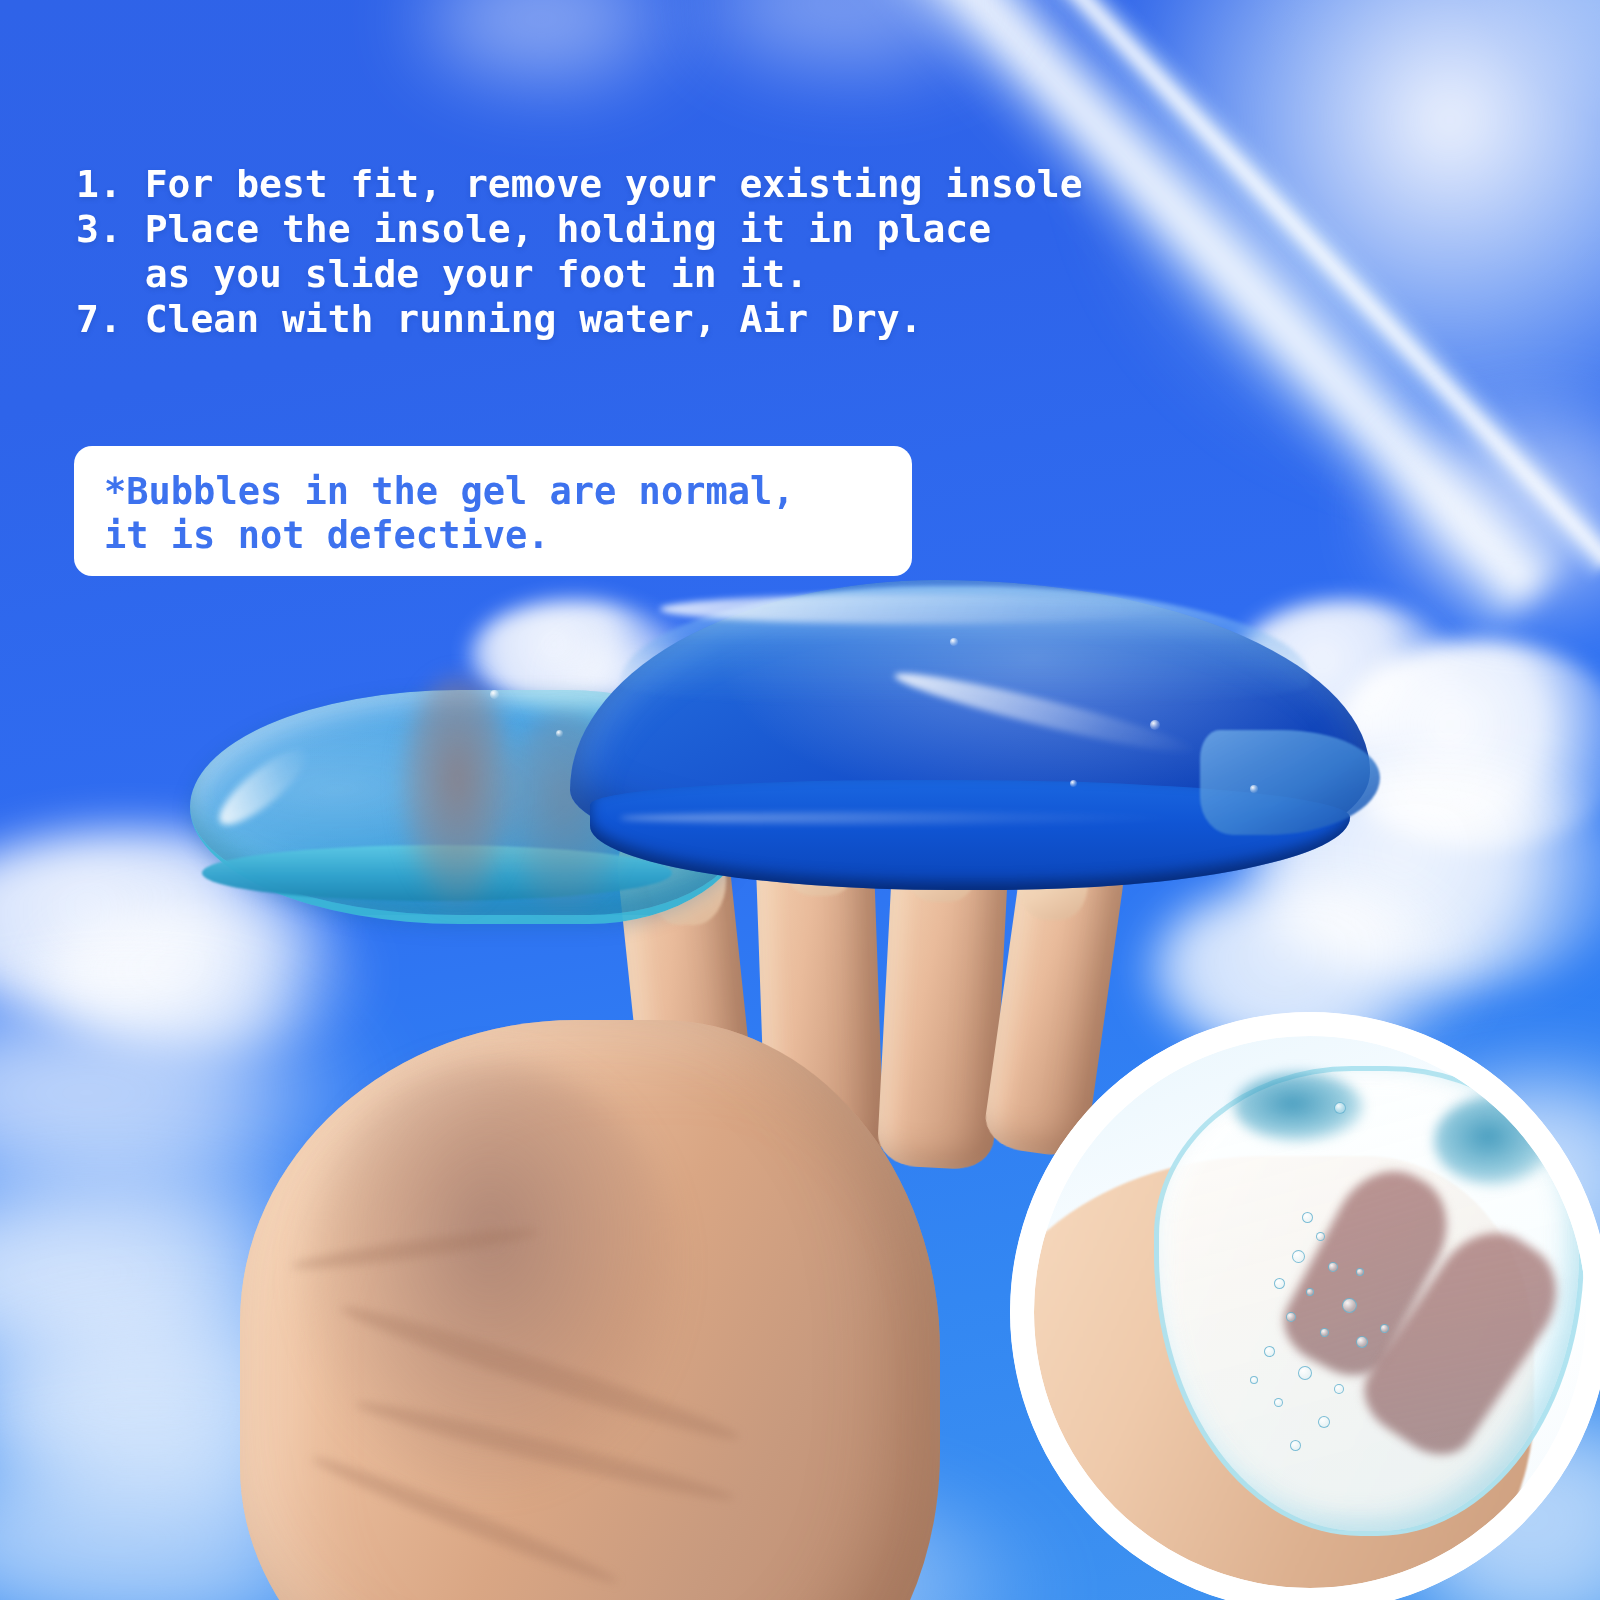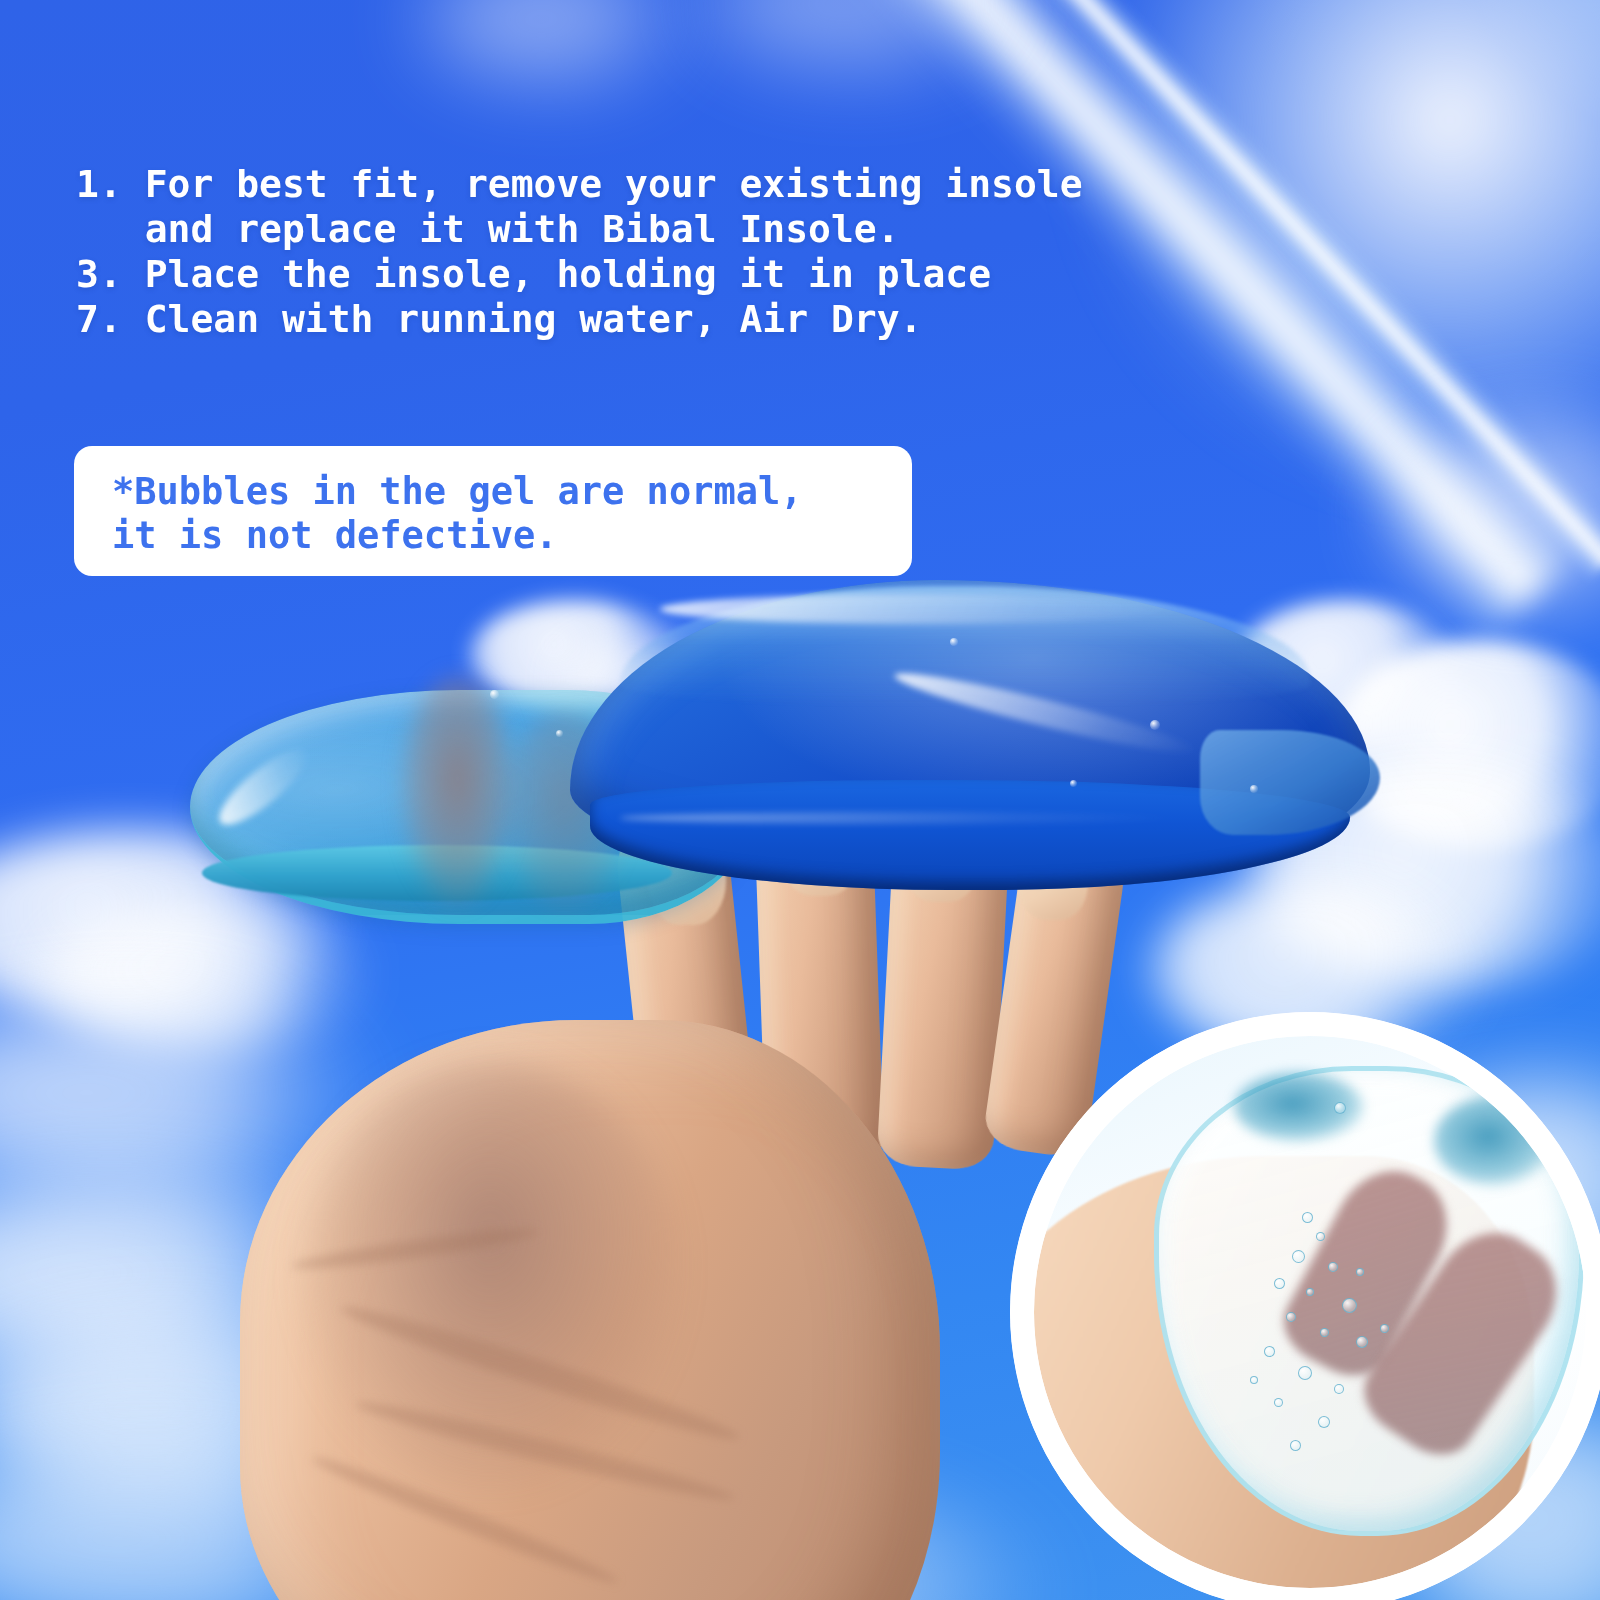--- a/index.html
+++ b/index.html
@@ -332,21 +332,20 @@
     border-radius: 18px;
     box-sizing: border-box;
     padding: 24px 30px 0 30px;
   }
   .callout-line {
     font-size: 37px;
     font-weight: bold;
     color: #3d72ee;
     line-height: 44px;
     white-space: pre;
-    margin-left: 8px;
   }
 </style>
 </head>
 <body>
 
 <div id="stage">
 
   <div class="sky"></div>
   <div class="sunglow"></div>
   <div class="sunray"></div>
@@ -451,22 +450,22 @@
       <div class="micro-bubble" style="left:216px; top:340px; width:6px; height:6px;"></div>
       <div class="micro-bubble" style="left:256px; top:404px; width:9px; height:9px;"></div>
       <div class="micro-bubble" style="left:300px; top:66px; width:10px; height:10px;"></div>
     </div>
     <div class="inset-ring"></div>
   </div>
 
 
   <div class="steps">
     <div class="step-line">1. For best fit, remove your existing insole</div>
-    <div class="step-line">   and replace it with Bibal Insole.</div>
     <div class="step-line">3. Place the insole, holding it in place</div>
+    <div class="step-line">   as you slide your foot in it.</div>
     <div class="step-line">7. Clean with running water, Air Dry.</div>
   </div>
 
   <div class="callout">
     <div class="callout-line">*Bubbles in the gel are normal,</div>
     <div class="callout-line">it is not defective.</div>
   </div>
 
 </div>
 

